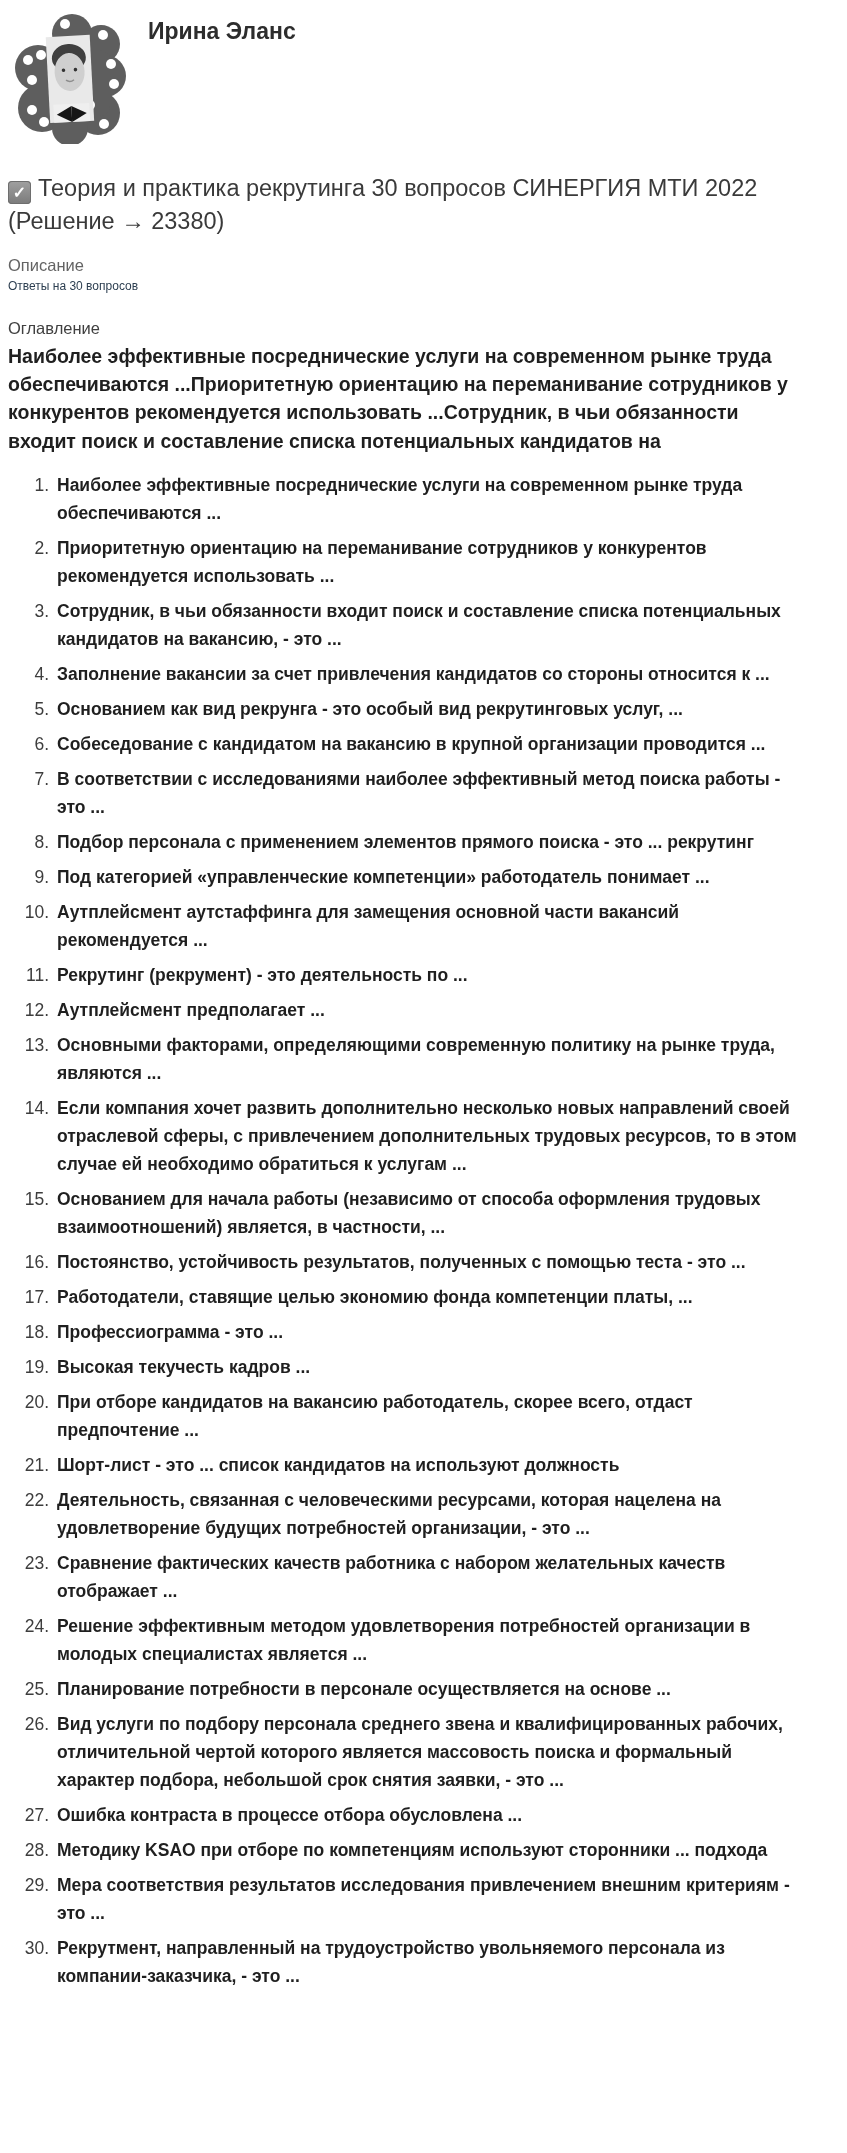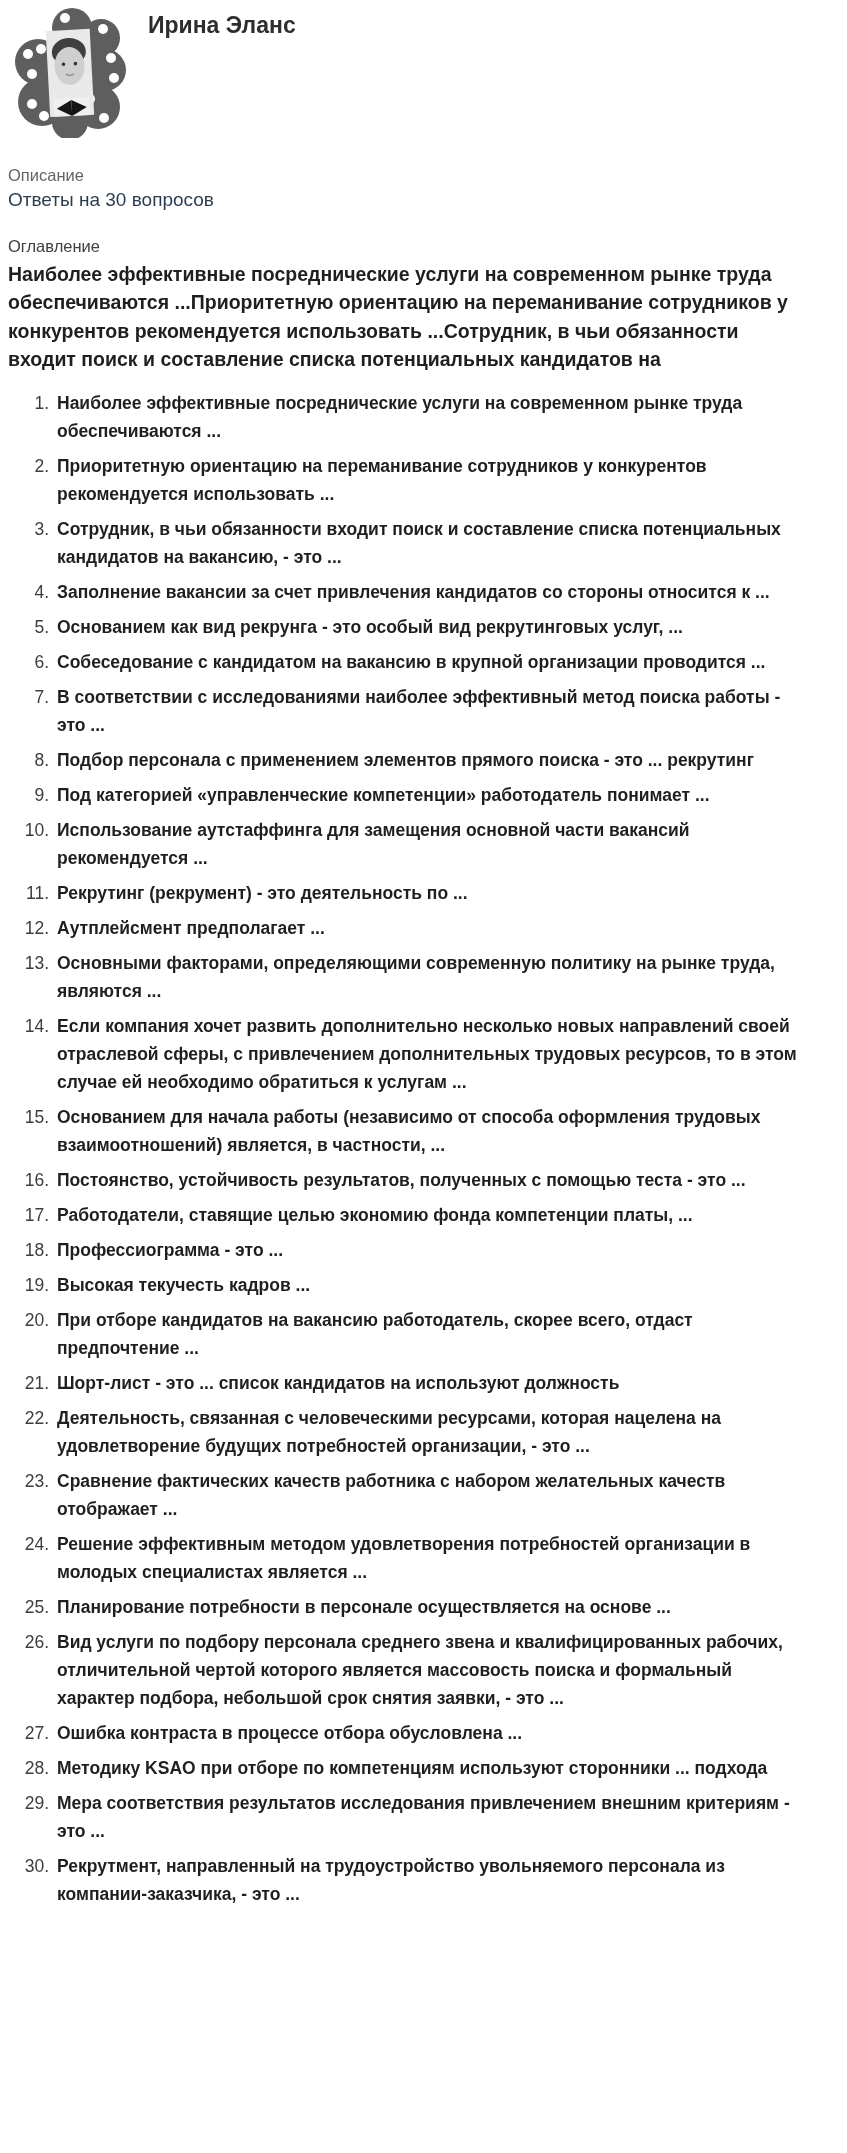--- a/index.html
+++ b/index.html
@@ -1,21 +1,21 @@
 <!DOCTYPE html>
 <html lang="ru"><head>
 <meta charset="utf-8">
 <style>
   html, body { margin: 0; padding: 0; background: #ffffff; }
   body { font-family: "Liberation Sans", sans-serif; color: #222; }
   .page {
     width: 827px;
     min-height: 2153px;
     box-sizing: border-box;
-    padding: 4px 16px 40px 8px;
+    padding: 10px 16px 40px 8px;
   }
   
   .author-header { display: flex; gap: 18px; margin-bottom: 28px; }
   .avatar-wrap { width: 122px; height: 134px; flex: 0 0 auto; }
   .avatar-wrap svg { display: block; }
   .author-info { padding-top: 6px; }
   .author-name {
     font-size: 23px; font-weight: 700; color: #2d2d2d;
     margin: 2px 0 14px 0; line-height: 1.2;
   }
@@ -31,21 +31,21 @@
   .check-icon {
     display: inline-block; width: 23px; height: 23px;
     background: linear-gradient(#a0a0a0, #7b7b7b);
     border-radius: 4px; color: #ffffff; text-align: center;
     line-height: 23px; font-size: 16px; font-weight: 700;
     vertical-align: -2px; margin-right: 7px;
     box-shadow: inset 0 0 0 1px #6e6e6e;
   }
   
   .meta-label { color: #646464; font-size: 16.5px; margin: 4px 0 4px 0; }
-  .meta-value { color: #2c3e50; font-size: 19px; margin: 0 0 26px 0; }
+  .meta-value { color: #2c3e50; font-size: 12px; margin: 0 0 26px 0; }
   .toc-label  { color: #404040; font-size: 16.5px; margin: 0 0 4px 0; }
   
   .toc-lead {
     font-size: 19.5px; font-weight: 700; color: #1f1f1f;
     line-height: 1.45; margin: 2px 0 16px 0; max-width: 832px;
   }
   
   ol.questions {
     margin: 0; padding: 0 0 0 46px;
     font-size: 17.5px; font-weight: 700; color: #1f1f1f;
@@ -98,38 +98,39 @@
           <path d="M47 104 L62 96 L62 112 Z" fill="#161616"></path>
           <path d="M77 104 L62 96 L62 112 Z" fill="#161616"></path>
         </g>
       </svg>
     </div>
     <div class="author-info">
       <div class="author-name">Ирина Эланс</div>
     </div>
   </div>
 
+  <h1 class="post-title"><span class="check-icon">✓</span><span>Теория и практика рекрутинга 30 вопросов СИНЕРГИЯ МТИ 2022 (Решение → 23380)</span></h1>
 
   <p class="meta-label">Описание</p>
   <p class="meta-value">Ответы на 30 вопросов</p>
 
   <p class="toc-label">Оглавление</p>
   <p class="toc-lead">Наиболее эффективные посреднические услуги на современном рынке труда обеспечиваются ...Приоритетную ориентацию на переманивание сотрудников у конкурентов рекомендуется использовать ...Сотрудник, в чьи обязанности входит поиск и составление списка потенциальных кандидатов на</p>
 
   <ol class="questions">
       <li>Наиболее эффективные посреднические услуги на современном рынке труда обеспечиваются ...</li>
       <li>Приоритетную ориентацию на переманивание сотрудников у конкурентов рекомендуется использовать ...</li>
       <li>Сотрудник, в чьи обязанности входит поиск и составление списка потенциальных кандидатов на вакансию, - это ...</li>
       <li>Заполнение вакансии за счет привлечения кандидатов со стороны относится к ...</li>
       <li>Основанием как вид рекрунга - это особый вид рекрутинговых услуг, ...</li>
       <li>Собеседование с кандидатом на вакансию в крупной организации проводится ...</li>
       <li>В соответствии с исследованиями наиболее эффективный метод поиска работы - это ...</li>
       <li>Подбор персонала с применением элементов прямого поиска - это ... рекрутинг</li>
       <li>Под категорией «управленческие компетенции» работодатель понимает ...</li>
-      <li>Использование аутстаффинга для замещения основной части вакансий рекомендуется ...</li>
+      <li>Аутплейсмент аутстаффинга для замещения основной части вакансий рекомендуется ...</li>
       <li>Рекрутинг (рекрумент) - это деятельность по ...</li>
       <li>Аутплейсмент предполагает ...</li>
       <li>Основными факторами, определяющими современную политику на рынке труда, являются ...</li>
       <li>Если компания хочет развить дополнительно несколько новых направлений своей отраслевой сферы, с привлечением дополнительных трудовых ресурсов, то в этом случае ей необходимо обратиться к услугам ...</li>
       <li>Основанием для начала работы (независимо от способа оформления трудовых взаимоотношений) является, в частности, ...</li>
       <li>Постоянство, устойчивость результатов, полученных с помощью теста - это ...</li>
       <li>Работодатели, ставящие целью экономию фонда компетенции платы, ...</li>
       <li>Профессиограмма - это ...</li>
       <li>Высокая текучесть кадров ...</li>
       <li>При отборе кандидатов на вакансию работодатель, скорее всего, отдаст предпочтение ...</li>

